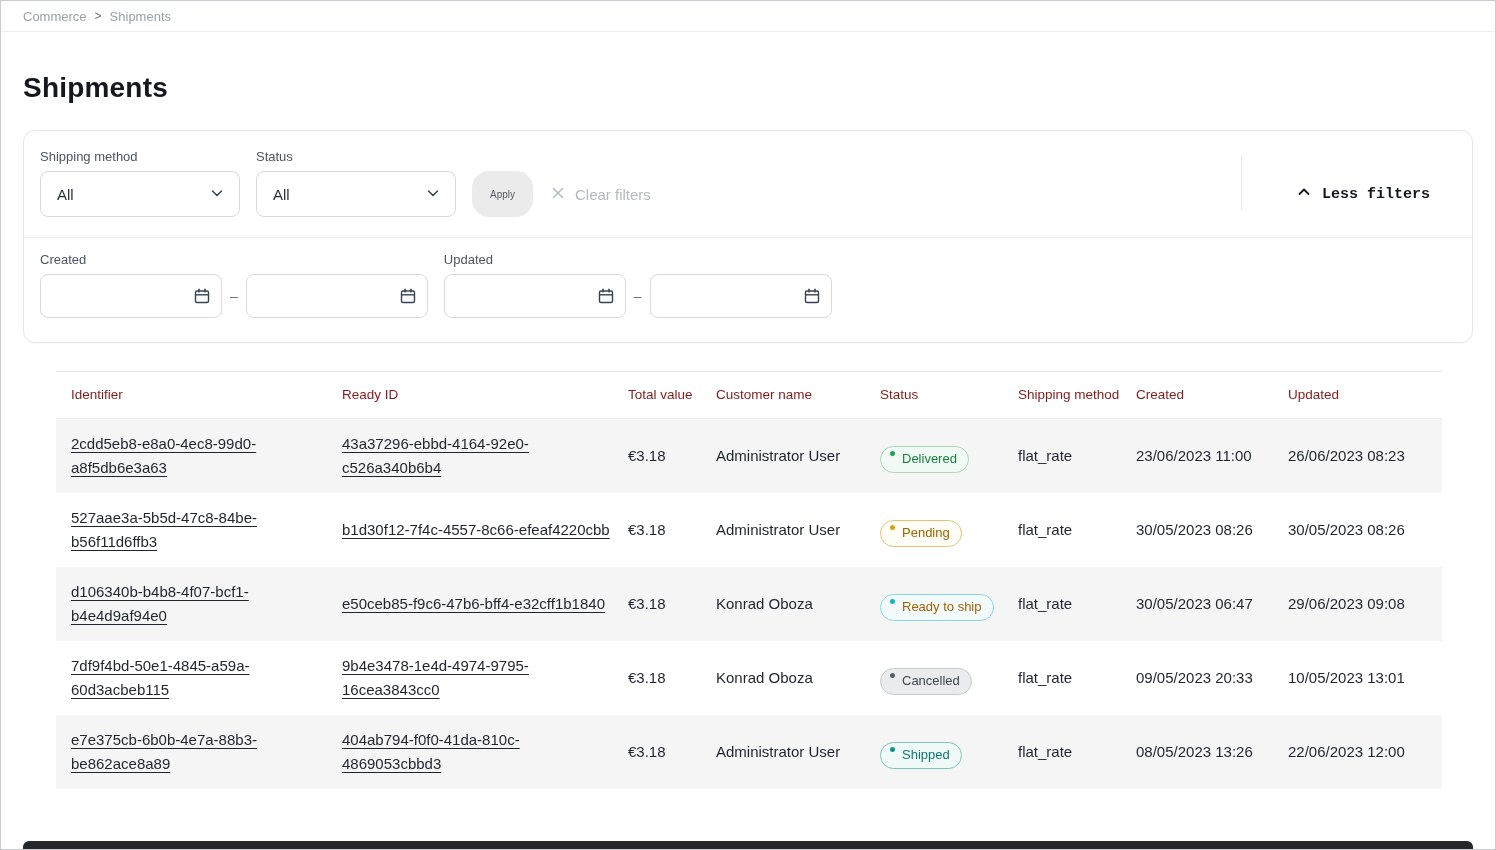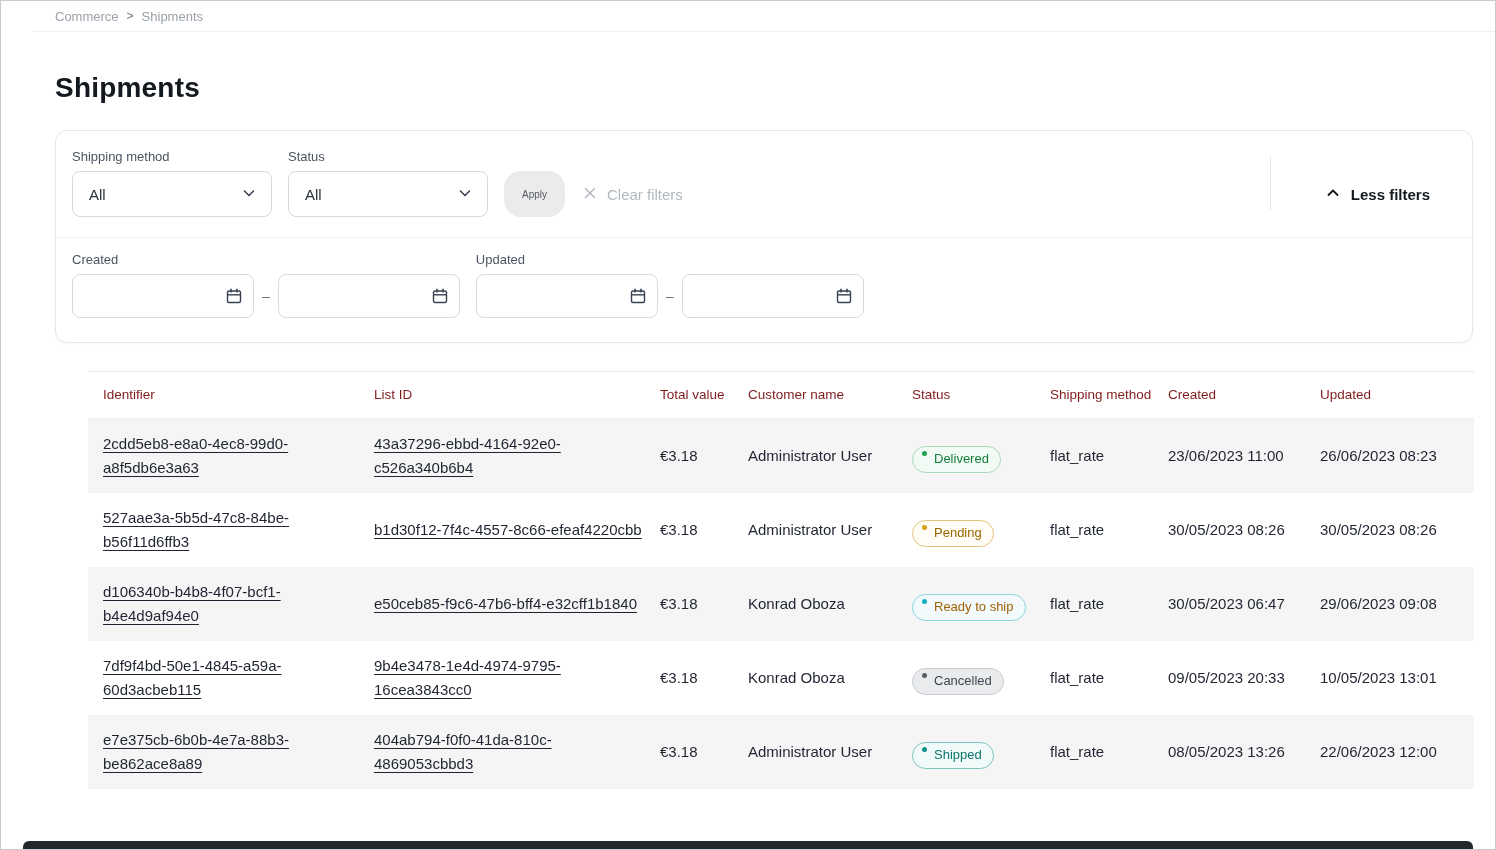--- a/index.html
+++ b/index.html
@@ -1,21 +1,21 @@
 <!DOCTYPE html>
 <html><head>
 <meta charset="utf-8">
 <style>
   * { box-sizing: border-box; margin: 0; padding: 0; }
   html,body { width:1496px; height:850px; }
   body {
     font-family: "Liberation Sans", sans-serif;
     background:#ffffff; color:#1f2430; overflow:hidden;
   }
-  .page { position:relative; width:1496px; height:850px; border:1px solid #c8ccd0; background:#ffffff; overflow:hidden;padding-left:32px; }
+  .page { position:relative; width:1496px; height:850px; border:1px solid #c8ccd0; background:#ffffff; overflow:hidden; }
 
   
   .topbar { height:31px; display:flex; align-items:center; padding:0 22px; border-bottom:1px solid #eef0f2; background:#fff; }
   .breadcrumb { display:flex; align-items:center; gap:8px; font-size:13px; color:#9aa1a9; }
   .breadcrumb .crumb { cursor:pointer; }
   .breadcrumb .sep { color:#6b7280; font-size:12px; }
 
   main { padding:0 22px; }
 
   h1.title { font-size:28px; font-weight:700; letter-spacing:.2px; color:#14181f; margin:40px 0 26px 0; }
@@ -46,21 +46,21 @@
     background:#ebebeb; color:#555b63; font-size:10px; font-family:inherit; cursor:pointer;
   }
   .btn-clear {
     height:46px; margin-left:16px; display:flex; align-items:center; gap:8px;
     border:none; background:transparent; color:#b2b8bf; font-size:15px; font-family:inherit; cursor:pointer;
   }
   .spacer { flex:1; }
   .vdivider { width:1px; height:54px; background:#e4e7ea; align-self:center; }
   .btn-less {
     height:46px; margin-left:54px; margin-right:26px; display:flex; align-items:center; gap:10px;
-    border:none; background:transparent; color:#14181f; font-size:15px; font-weight:700; font-family:Liberation Sans, sans-serif; cursor:pointer;
+    border:none; background:transparent; color:#14181f; font-size:15px; font-weight:700; font-family:Liberation Mono, monospace; cursor:pointer;
   }
 
   .filter-row-2 { display:flex; gap:16px; padding:14px 16px 24px 16px; border-top:1px solid #eef0f2; }
   .date-group { display:flex; flex-direction:column; gap:7px; }
   .date-pair { display:flex; align-items:center; }
   .date-input { position:relative; width:182px; }
   .date-input input {
     width:100%; height:44px; border:1px solid #d6dade; border-radius:8px; background:#fff;
     padding:0 38px 0 12px; font-size:14px; font-family:inherit; outline:none;
   }
@@ -244,21 +244,21 @@
             <col style="width:88px">
             <col style="width:164px">
           <col style="width:138px">
             <col style="width:118px">
             <col style="width:152px">
             <col style="width:154px">
         </colgroup>
         <thead>
           <tr>
             <th class="first">Identifier</th>
-            <th>List ID</th>
+            <th>Ready ID</th>
             <th>Total value</th>
             <th>Customer name</th>
             <th>Status</th>
             <th>Shipping method</th>
             <th>Created</th>
             <th>Updated</th>
           </tr>
         </thead>
         <tbody>
 

